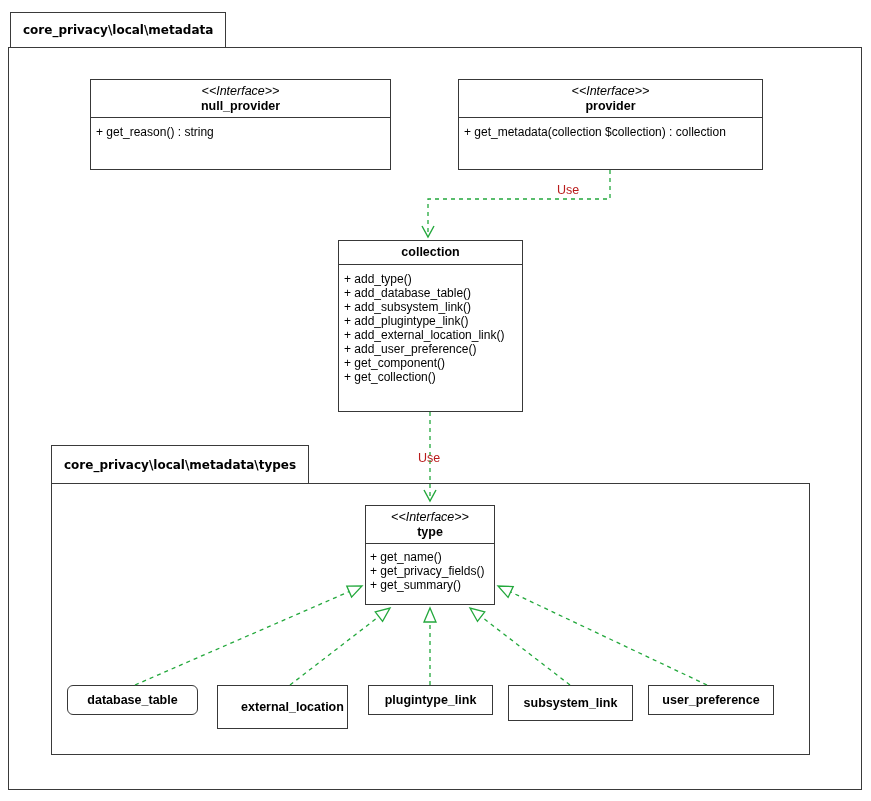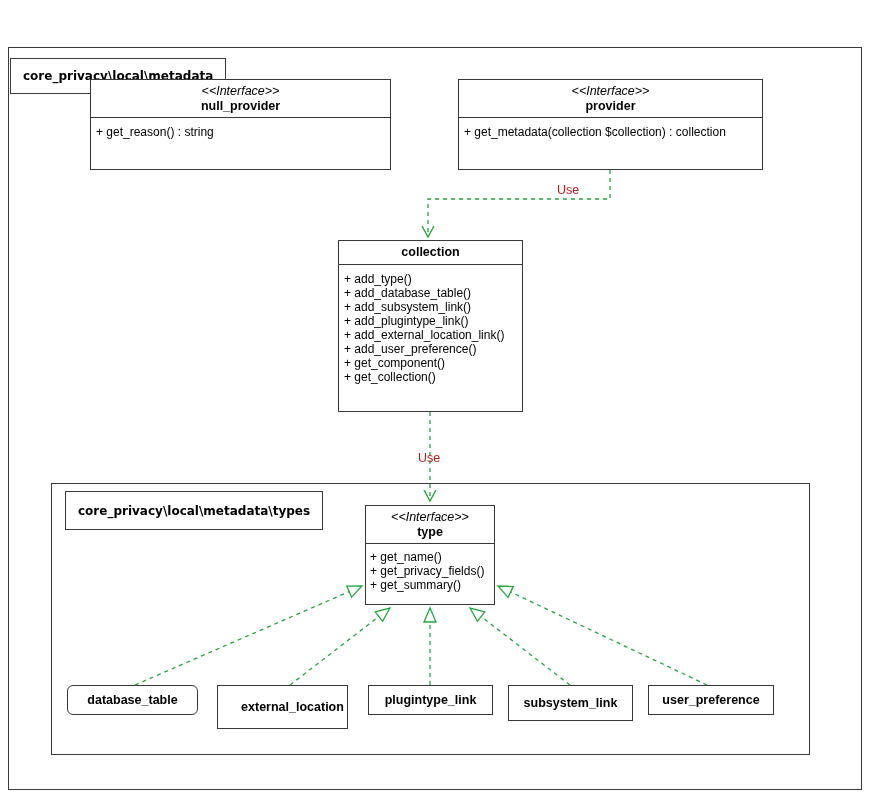--- a/index.html
+++ b/index.html
@@ -6,21 +6,21 @@
   .canvas{
     position:relative;width:871px;height:801px;background:#ffffff;
     font-family:"Liberation Sans",sans-serif;color:#000;overflow:hidden;
   }
   
   .pkg-body{position:absolute;border:1px solid #3a3a3a;background:transparent;z-index:1;box-sizing:border-box;}
   .pkg-tab{
     position:absolute;display:flex;align-items:center;background:#ffffff;
     border:1px solid #3a3a3a;box-sizing:border-box;padding:0 12px;
     font-family:"DejaVu Sans",sans-serif;font-weight:bold;font-size:12px;
-    white-space:nowrap;z-index:2;margin-top:46px;
+    white-space:nowrap;z-index:2;
   }
   
   .uml-box{position:absolute;background:#ffffff;border:1px solid #383838;box-sizing:border-box;z-index:2;}
   .uml-head{text-align:center;padding:4px 2px 3px 2px;border-bottom:1px solid #383838;}
   .stereotype{font-style:italic;font-size:12.5px;line-height:15px;}
   .uml-name{font-weight:bold;font-size:12.5px;line-height:15px;}
   .uml-methods{padding:7px 5px 4px 5px;font-size:12px;line-height:14px;white-space:nowrap;}
   .uml-methods div{height:14px;}
   .simple-class{
     position:absolute;background:#ffffff;border:1px solid #383838;box-sizing:border-box;
@@ -40,21 +40,21 @@
 <body>
 
 <div class="canvas">
 
   <div class="pkg-body" style="left:8px;top:47px;width:854px;height:743px;"></div>
   <div class="pkg-tab" style="left:10px;top:12px;height:36px;">
     <span>core_privacy\local\metadata</span>
   </div>
 
   <div class="pkg-body" style="left:51px;top:483px;width:759px;height:272px;"></div>
-  <div class="pkg-tab" style="left:65px;top:445px;height:39px;">
+  <div class="pkg-tab" style="left:51px;top:445px;height:39px;">
     <span>core_privacy\local\metadata\types</span>
   </div>
 
   <div class="uml-box" style="left:90px;top:79px;width:301px;height:91px;">
     <div class="uml-head">
       <div class="stereotype">&lt;&lt;Interface&gt;&gt;</div>
       <div class="uml-name">null_provider</div>
     </div>
     <div class="uml-methods">
       <div>+ get_reason() : string</div>

